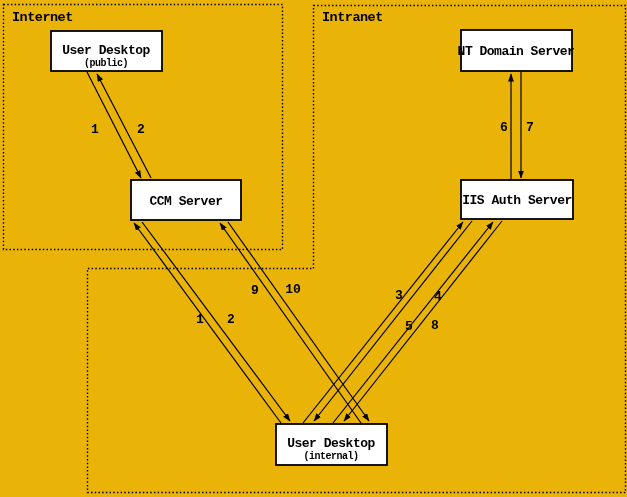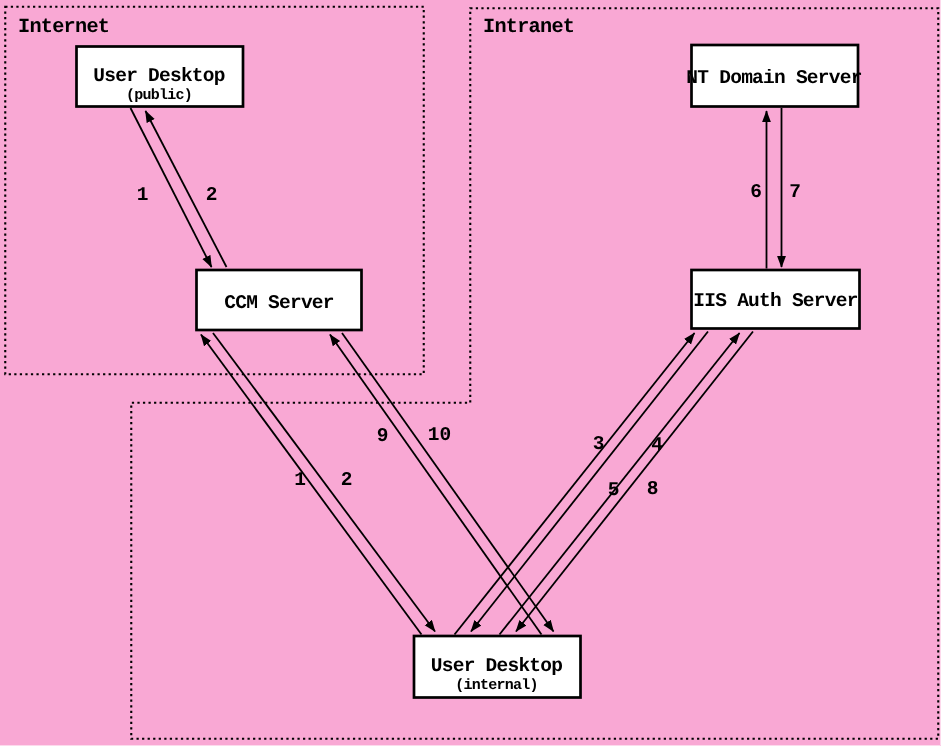--- a/index.html
+++ b/index.html
@@ -4,21 +4,21 @@
 <style>
   html, body {
     margin: 0;
     padding: 0;
     background: #ffffff;
   }
   .stage {
     position: relative;
     width: 627px;
     height: 497px;
-    background: #f9a8d4;
+    background: #eab308;
   }
   svg text {
     font-family: "Liberation Mono", "DejaVu Sans Mono", monospace;
     font-weight: bold;
     fill: #000000;
   }
   .zone-label  { font-size: 13.5px; letter-spacing: -0.5px; }
   .node-title  { font-size: 13px;   letter-spacing: -0.5px; }
   .node-sub    { font-size: 10px;   letter-spacing: -0.5px; }
   .edge-label  { font-size: 13px; }

